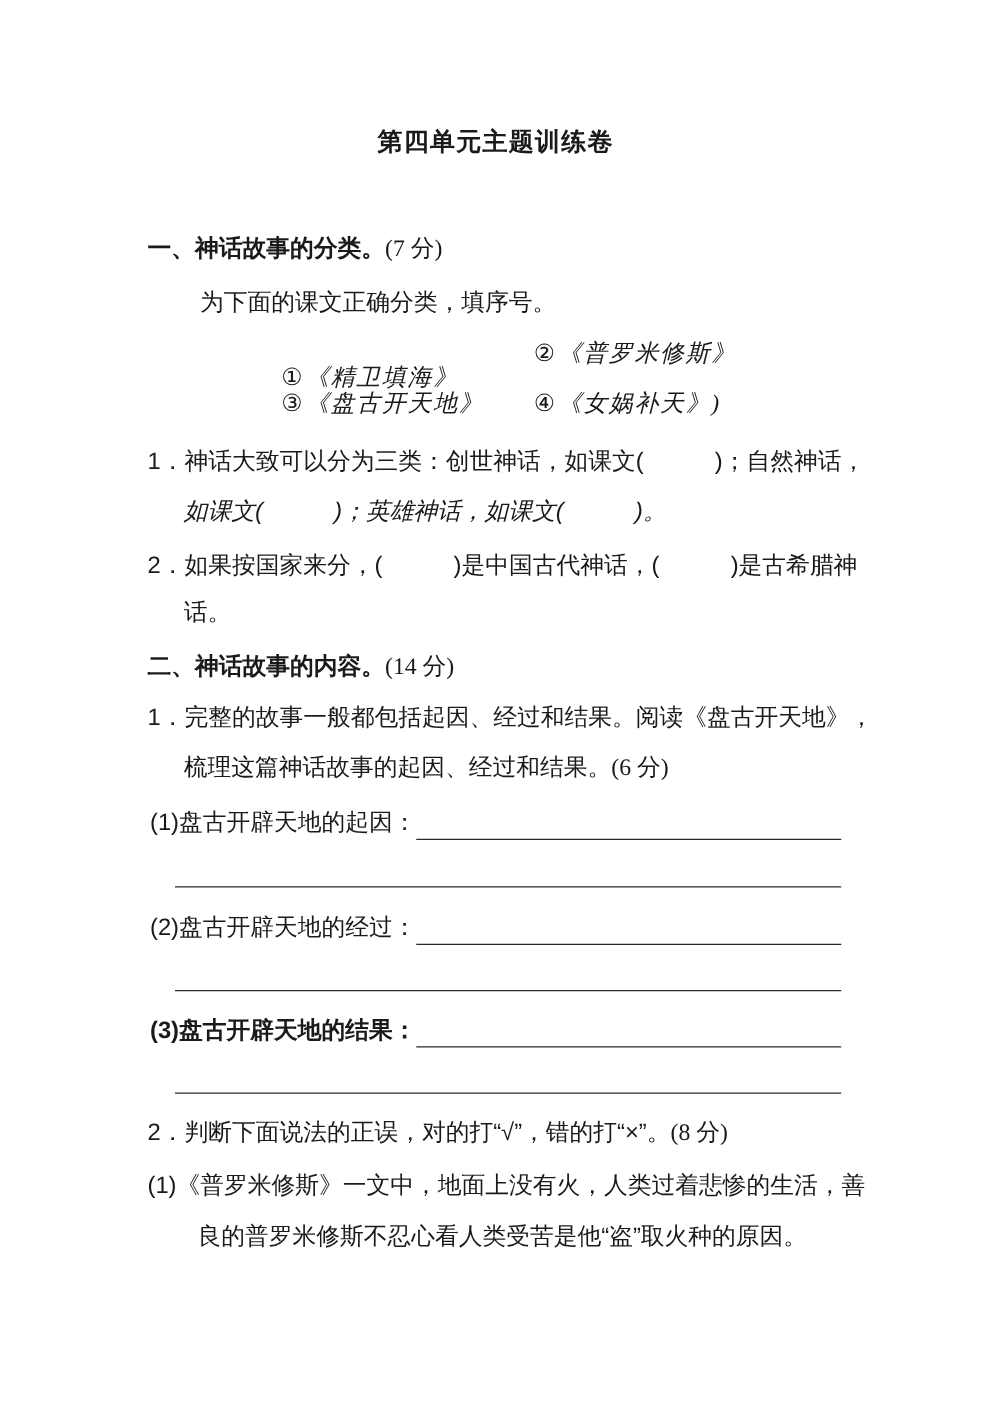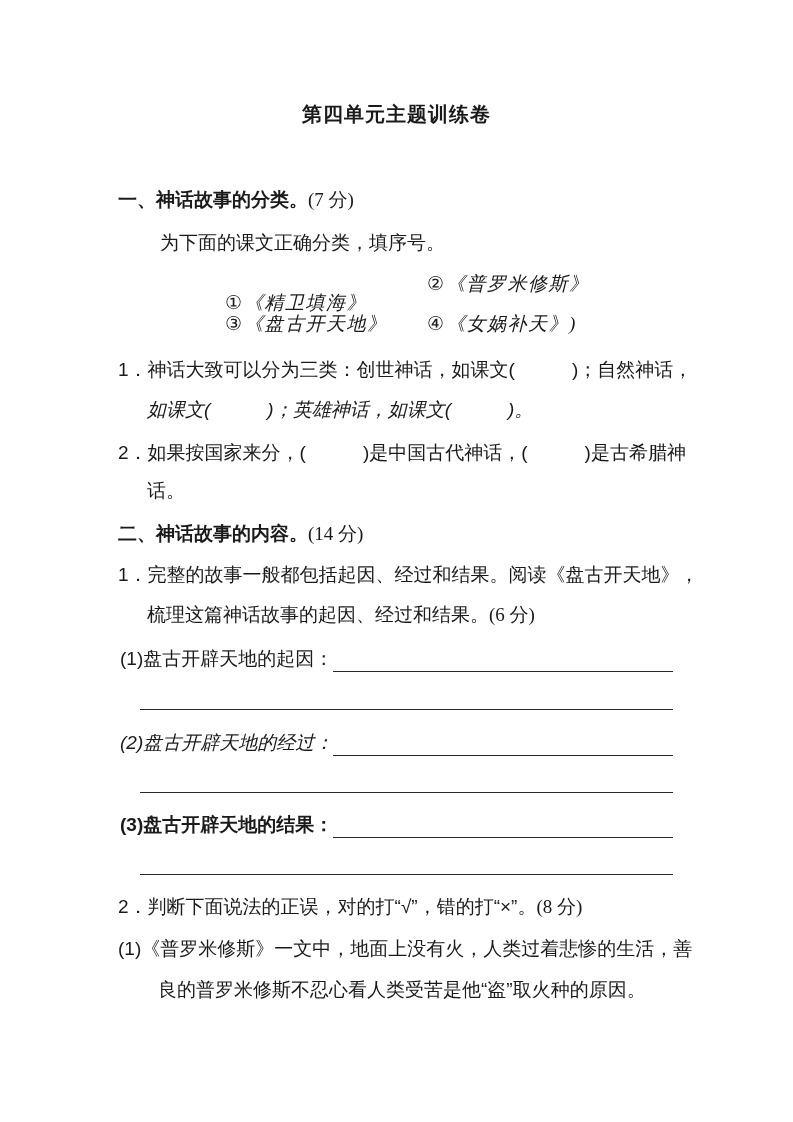--- a/index.html
+++ b/index.html
@@ -66,21 +66,21 @@
   <div class="row" style="left:147px; top:601px;">
     <span>梳理这篇神话故事的起因、经过和结果。</span><span class="serif">(6 分)</span>
   </div>
 
   <div class="row blank-row" style="left:120px; top:645px; width:553px;">
     <span class="label">(1)盘古开辟天地的起因：</span>
     <span class="fill"></span>
   </div>
   <div class="uline" style="left:140px; top:688px; width:533px;"></div>
 
-  <div class="row blank-row" style="left:120px; top:729px; width:553px;font-style:italic;">
+  <div class="row blank-row" style="left:120px; top:729px; width:553px;">
     <span class="label">(2)盘古开辟天地的经过：</span>
     <span class="fill"></span>
   </div>
   <div class="uline" style="left:140px; top:771px; width:533px;"></div>
 
   <div class="row blank-row" style="left:120px; top:811px; width:553px;font-weight:bold;">
     <span class="label">(3)盘古开辟天地的结果：</span>
     <span class="fill"></span>
   </div>
   <div class="uline" style="left:140px; top:853px; width:533px;"></div>

